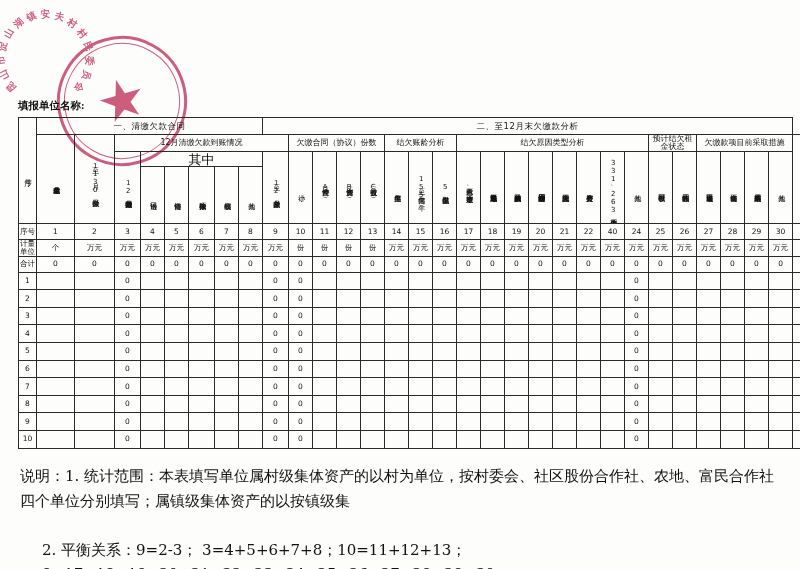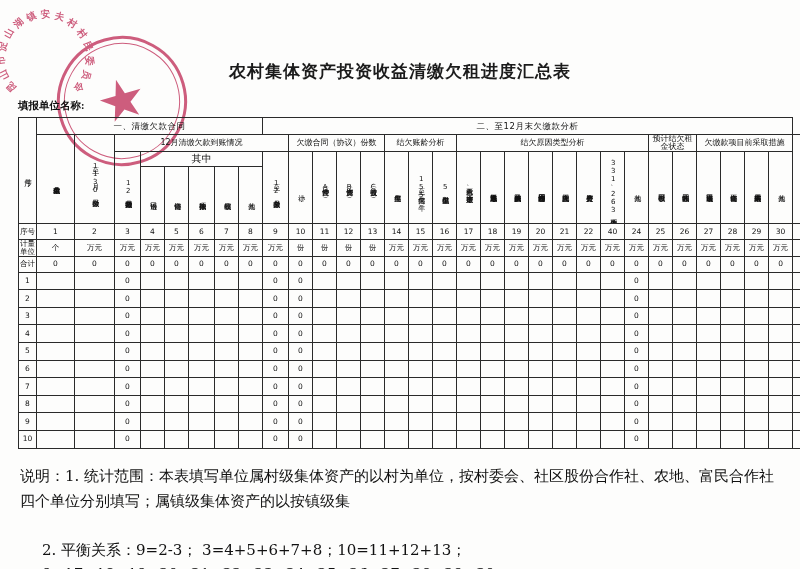--- a/index.html
+++ b/index.html
@@ -71,21 +71,21 @@
     vertical-align:middle;
     padding:0;
     font-weight:normal;
     color:#111;
     line-height:1.02;
     word-break:break-all;
     overflow:hidden;
   }
   .g1{font-size:8.5px;height:16px;font-weight:600;letter-spacing:.5px;}
   .g2{font-size:8px;height:15px;font-weight:600;}
-  .g3{font-size:10px;height:14px;font-weight:600;}
+  .g3{font-size:13px;height:14px;font-weight:600;}
   .leaf{font-size:7px;height:56px;padding:1px 0px;}
   .numrow td{font-size:7.5px;height:15px;}
   .unitrow td{font-size:7.5px;height:15px;}
   .totalrow td{font-size:7.5px;height:15px;}
   .datarow td{font-size:7.5px;height:16.6px;}
   .sidehead{font-size:7.5px;font-weight:600;}
   .vtxt{
     writing-mode:vertical-rl;
     text-orientation:upright;
     display:inline-block;
@@ -122,21 +122,20 @@
         <span style="left: 0px; top: 0px; transform: translate(23.9127px, -43.9111px) rotate(28.5714deg);">夫</span>
         <span style="left: 0px; top: 0px; transform: translate(36.6526px, -34.0086px) rotate(47.1429deg);">村</span>
         <span style="left: 0px; top: 0px; transform: translate(45.5753px, -20.5644px) rotate(65.7143deg);">村</span>
         <span style="left: 0px; top: 0px; transform: translate(49.7515px, -4.97839px) rotate(84.2857deg);">民</span>
         <span style="left: 0px; top: 0px; transform: translate(48.7464px, 11.126px) rotate(102.857deg);">委</span>
         <span style="left: 0px; top: 0px; transform: translate(42.6645px, 26.0718px) rotate(121.429deg);">员</span>
         <span style="left: 0px; top: 0px; transform: translate(32.1394px, 38.3022px) rotate(140deg);">会</span>
       </div>
   </div>
 
-  <div class="title">农村集体资产投资收益清缴欠租进度汇总表</div>
 
   <div class="unitline">填报单位名称:</div>
 
   <div class="tablewrap">
     <table class="grid">
       <colgroup id="colgroup">
           <col style="width: 18px;">
           <col style="width: 38px;">
           <col style="width: 40px;">
           <col style="width: 26px;">

